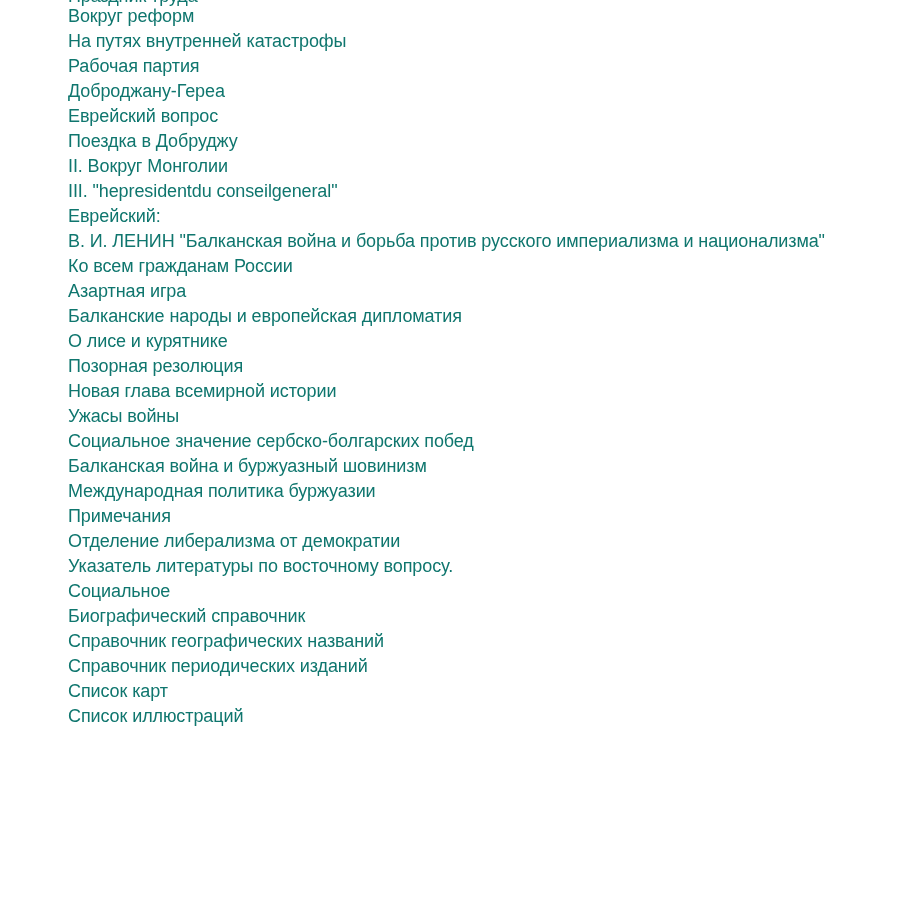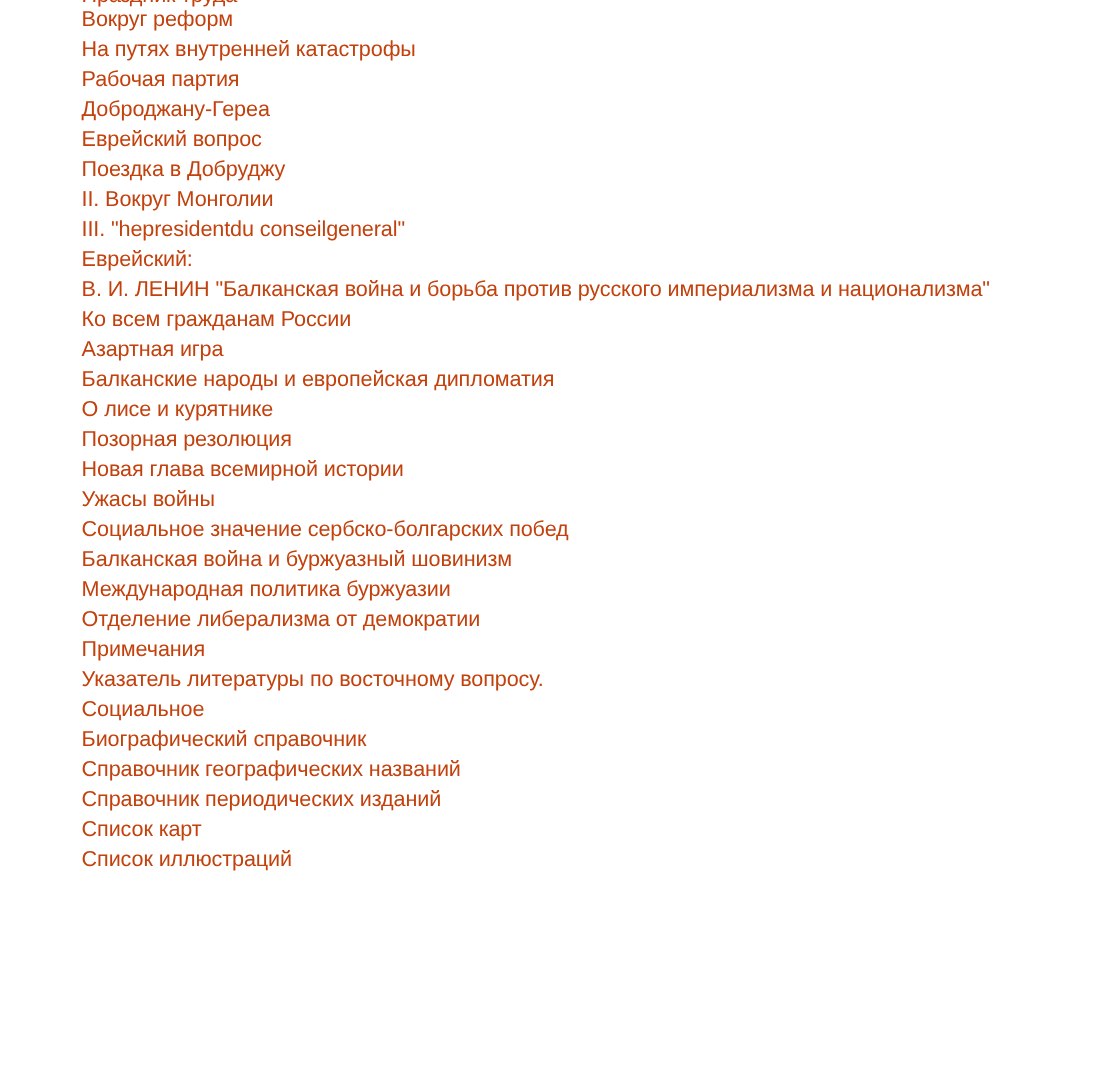--- a/index.html
+++ b/index.html
@@ -8,21 +8,21 @@
     height: 897px;
     background: #ffffff;
     overflow: hidden;
     position: relative;
     font-family: "Liberation Sans", "DejaVu Sans", sans-serif;
   }
   .toc {
     position: absolute;
     left: 68px;
     top: 4px;
-    color: #c2410c;
+    color: #0f766e;
     font-size: 18px;
     line-height: 25px;
     letter-spacing: -0.1px;
   }
   .toc-line {
     height: 25px;
     white-space: nowrap;
     font-weight: 400;
   }
   
@@ -61,22 +61,22 @@
       <div class="toc-line">Ко всем гражданам России</div>
       <div class="toc-line">Азартная игра</div>
       <div class="toc-line">Балканские народы и европейская дипломатия</div>
       <div class="toc-line">О лисе и курятнике</div>
       <div class="toc-line">Позорная резолюция</div>
       <div class="toc-line">Новая глава всемирной истории</div>
       <div class="toc-line">Ужасы войны</div>
       <div class="toc-line">Социальное значение сербско-болгарских побед</div>
       <div class="toc-line">Балканская война и буржуазный шовинизм</div>
       <div class="toc-line">Международная политика буржуазии</div>
+      <div class="toc-line">Примечания</div>
       <div class="toc-line">Отделение либерализма от демократии</div>
-      <div class="toc-line">Примечания</div>
       <div class="toc-line">Указатель литературы по восточному вопросу.</div>
       <div class="toc-line">Социальное</div>
       <div class="toc-line">Биографический справочник</div>
       <div class="toc-line">Справочник географических названий</div>
       <div class="toc-line">Справочник периодических изданий</div>
       <div class="toc-line">Список карт</div>
       <div class="toc-line">Список иллюстраций</div>
     </div>
 </div>
 

